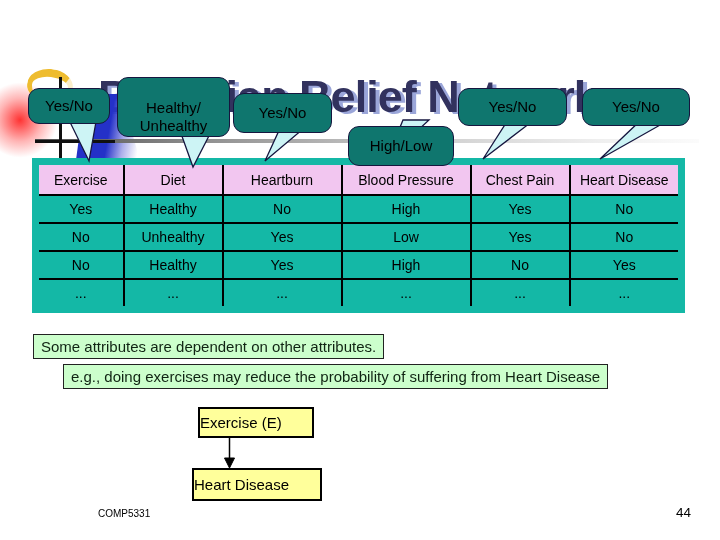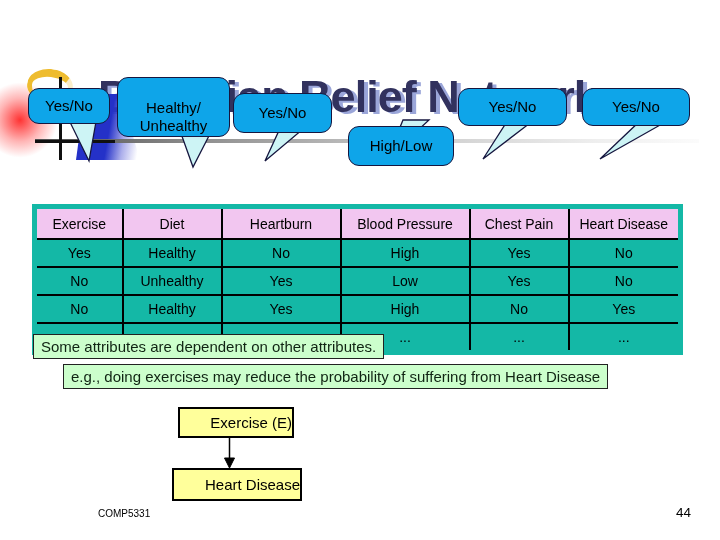--- a/index.html
+++ b/index.html
@@ -23,40 +23,40 @@
     border-right:5px solid rgba(238,188,47,.25);border-bottom:none;transform:rotate(6deg);}
   .deco-blue{left:76px;top:94px;width:64px;height:66px;z-index:1;
     background:linear-gradient(100deg,#2431c8 52%,rgba(90,95,215,.5) 74%,rgba(150,150,235,0) 95%);
     clip-path:polygon(14% 0,70% 0,100% 100%,0 100%);}
   .line-v{left:59px;top:77px;width:3px;height:83px;background:#101010;z-index:2;}
   .line-h-gray{left:35px;top:139px;width:664px;height:4px;z-index:1;
     background:linear-gradient(to right,#4d4d4d,#8f8f8f 25%,#c9c9c9 55%,#efefef 85%,#fbfbfb);}
   .line-h-black{left:35px;top:140px;width:80px;height:3px;background:#101010;z-index:2;}
   
   .callout{
-    position:absolute;z-index:4;background:#0ea5e9;border:1.5px solid #16163f;
+    position:absolute;z-index:4;background:#0f766e;border:1.5px solid #16163f;
     border-radius:11px;display:flex;align-items:center;justify-content:center;
     font-size:15px;text-align:center;line-height:1.25;white-space:pre-line;
   }
   
   .overlay{left:0;top:0;width:720px;height:540px;z-index:3;pointer-events:none;}
   
   .attr-table{left:32px;top:158px;z-index:2;}
   table{border-collapse:collapse;table-layout:fixed;width:646px;}
   th,td{border:2px solid #000;text-align:center;font-weight:normal;
     font-size:14px;padding:0;overflow:hidden;}
-  table{border:5px solid #14b8a6;margin-top:46px;}
+  table{border:7px solid #14b8a6;}
   th{background:#f2c6f0;height:29px;}
   td{background:#14b8a6;height:26px;}
   
   .note{position:absolute;z-index:2;background:#ccffcc;border:1.3px solid #222;
     font-size:15px;padding:3px 7px;color:#102413;white-space:nowrap;}
   
   .node{position:absolute;z-index:2;background:#ffff9b;border:2px solid #000;
-    display:flex;align-items:center;justify-content:flex-end;font-size:15px;}
+    display:flex;align-items:center;justify-content:flex-start;font-size:15px;margin-left:20px;}
   .footer-text{left:98px;top:508px;font-size:10px;z-index:2;}
   .page-num{left:676px;top:505px;font-size:13.5px;z-index:2;}
 </style>
 </head>
 <body>
 
 <div class="abs slide-title">Bayesian Belief Network</div>
 
 <div class="abs deco-red"></div>
 <div class="abs deco-yellow"></div>

